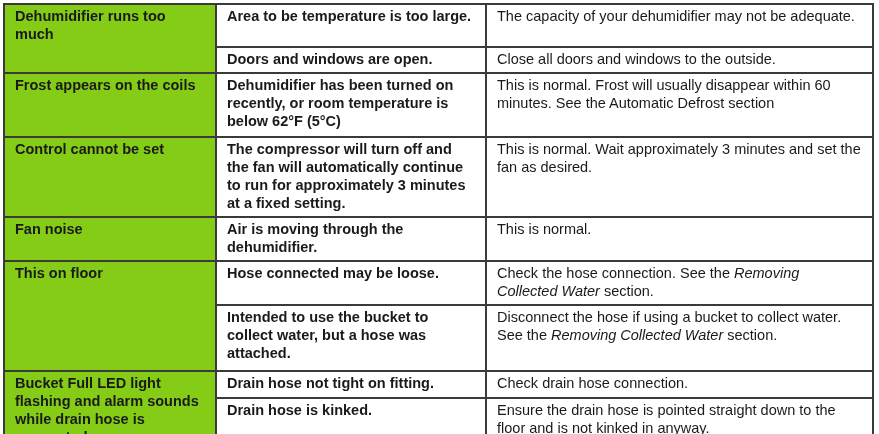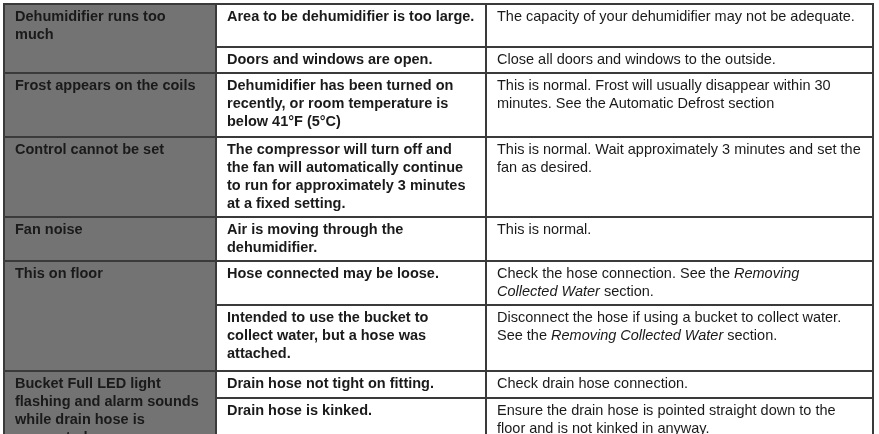--- a/index.html
+++ b/index.html
@@ -12,21 +12,21 @@
       font-family: "Liberation Sans", sans-serif;
       font-size: 14.5px;
       line-height: 18px;
       color: #1a1a1a;
     }
     table.trouble td {
       border: 2px solid #3a3a3a;
       vertical-align: top;
       padding: 2px 10px 4px 10px;
     }
-    td.problem { background: #737373; font-weight: bold; width: 190px; }
+    td.problem { background: #84cc16; font-weight: bold; width: 190px; }
     td.cause { font-weight: bold; width: 248px; }
     td.solution { font-weight: normal; }
     td.thin-top { border-top-width: 1px !important; }
     tr.h41 td { height: 35px; }
     tr.h24 td { height: 18px; }
     tr.h62 td { height: 56px; }
     tr.h75 td { height: 69px; margin-left: 28px; }
     tr.h42 td { height: 36px; margin-left: 36px; }
     tr.h64 td { height: 58px; }
     tr.h25 td { height: 19px; }
@@ -34,32 +34,32 @@
     em { font-style: italic; }
   </style>
 </head>
 <body>
 
 <table class="trouble">
   <tbody>
 
     <tr class="h41">
       <td class="problem" rowspan="2">Dehumidifier runs too much</td>
-      <td class="cause">Area to be dehumidifier is too large.</td>
+      <td class="cause">Area to be temperature is too large.</td>
       <td class="solution">The capacity of your dehumidifier may not be adequate.</td>
     </tr>
     <tr class="h24">
       <td class="cause thin-top">Doors and windows are open.</td>
       <td class="solution thin-top">Close all doors and windows to the outside.</td>
     </tr>
 
     <tr class="h62">
       <td class="problem">Frost appears on the coils</td>
-      <td class="cause">Dehumidifier has been turned on recently, or room temperature is below 41°F (5°C)</td>
-      <td class="solution">This is normal. Frost will usually disappear within 30 minutes. See the Automatic Defrost section</td>
+      <td class="cause">Dehumidifier has been turned on recently, or room temperature is below 62°F (5°C)</td>
+      <td class="solution">This is normal. Frost will usually disappear within 60 minutes. See the Automatic Defrost section</td>
     </tr>
 
     <tr class="h75">
       <td class="problem">Control cannot be set</td>
       <td class="cause">The compressor will turn off and the fan will automatically continue to run for approximately 3 minutes at a fixed setting.</td>
       <td class="solution">This is normal.  Wait approximately 3 minutes and set the fan as desired.</td>
     </tr>
 
     <tr class="h42">
       <td class="problem">Fan noise</td>

